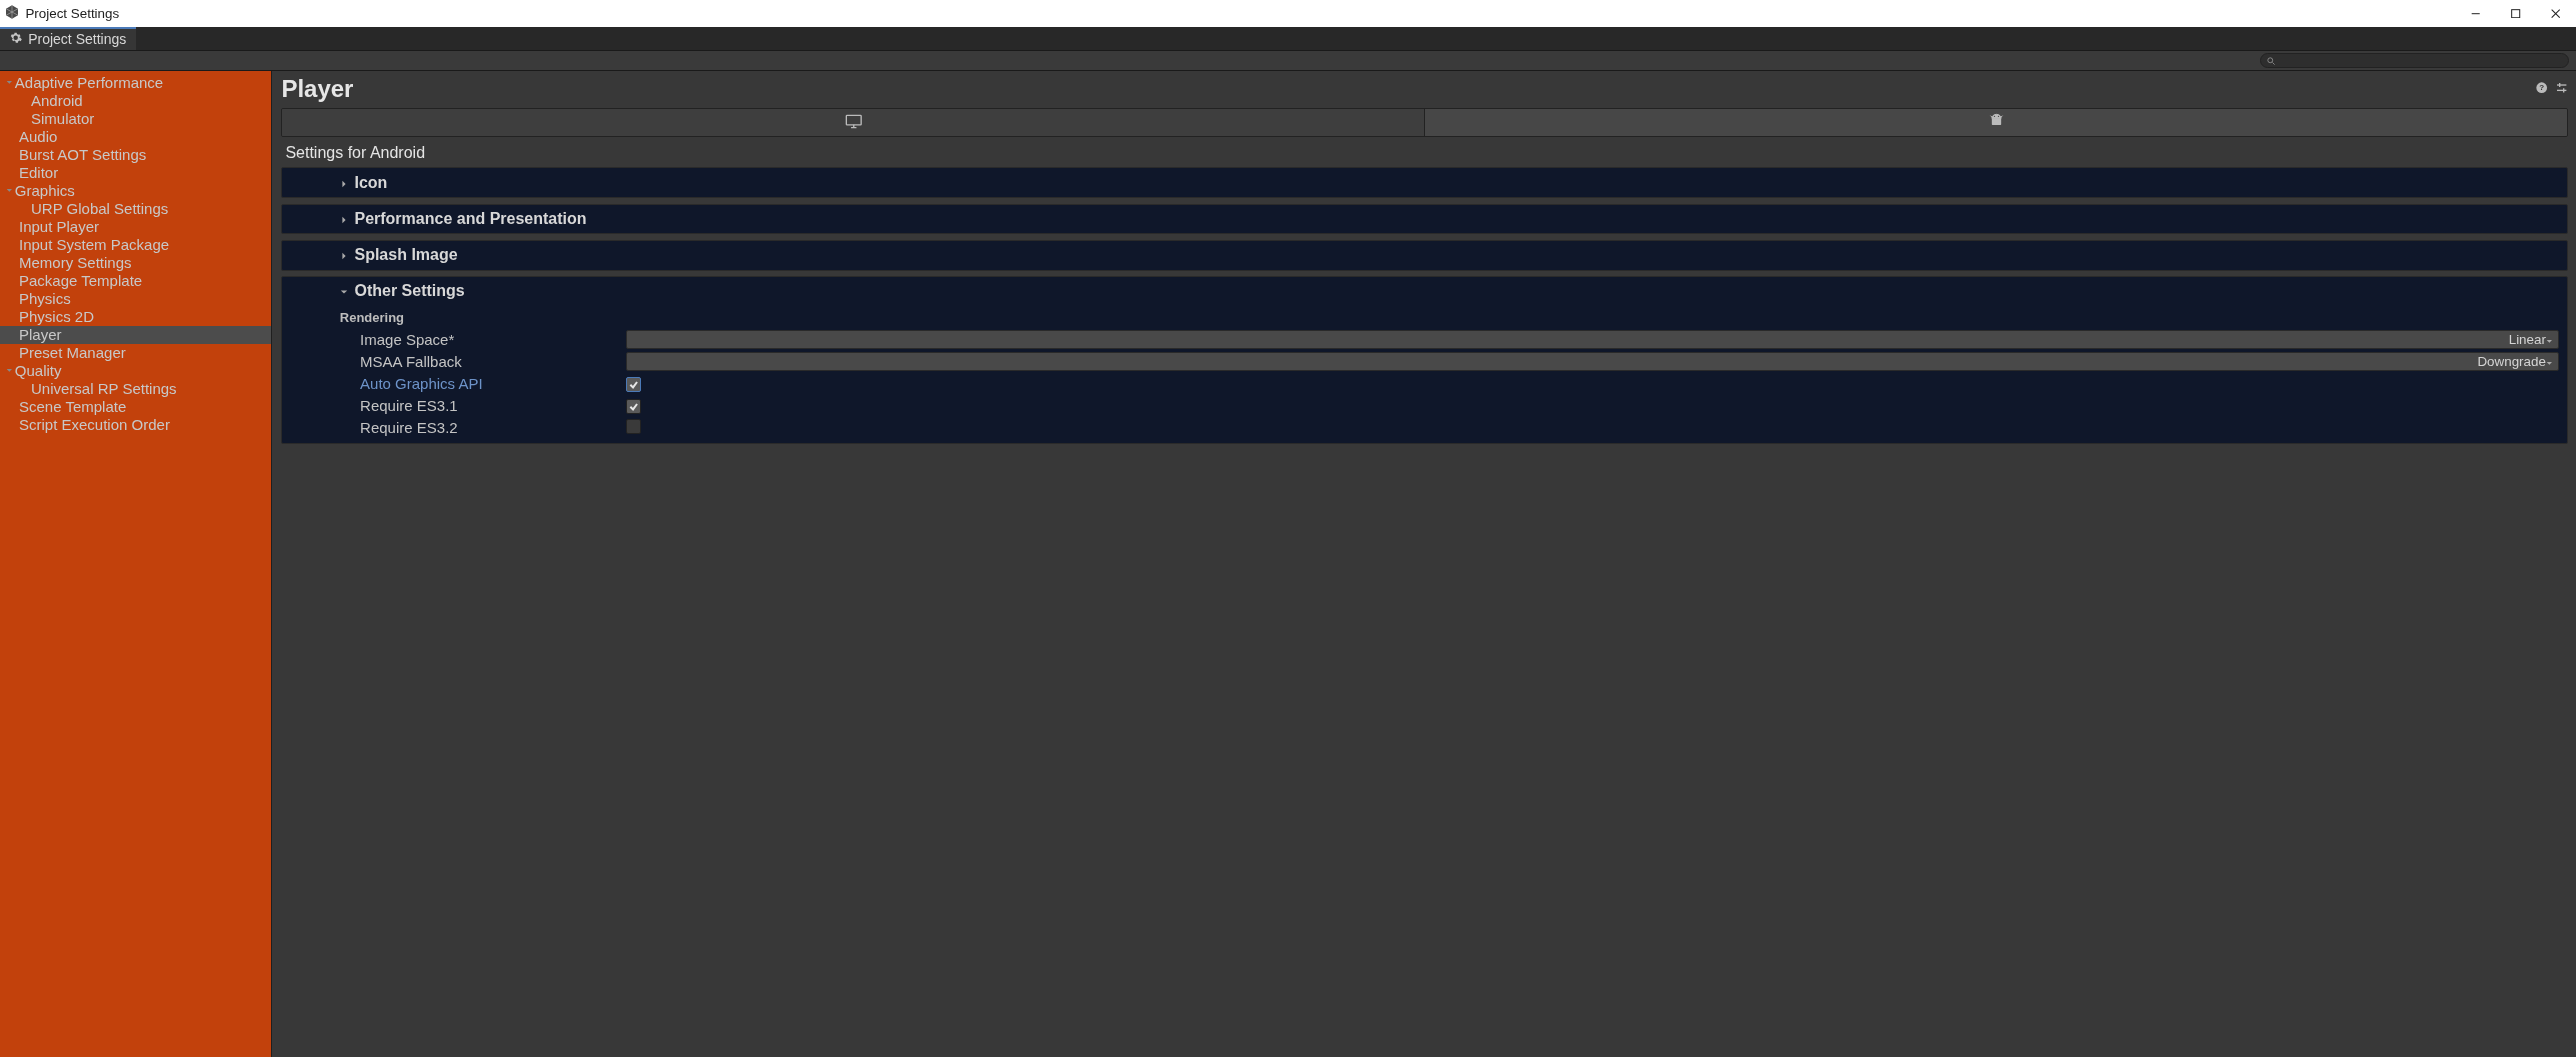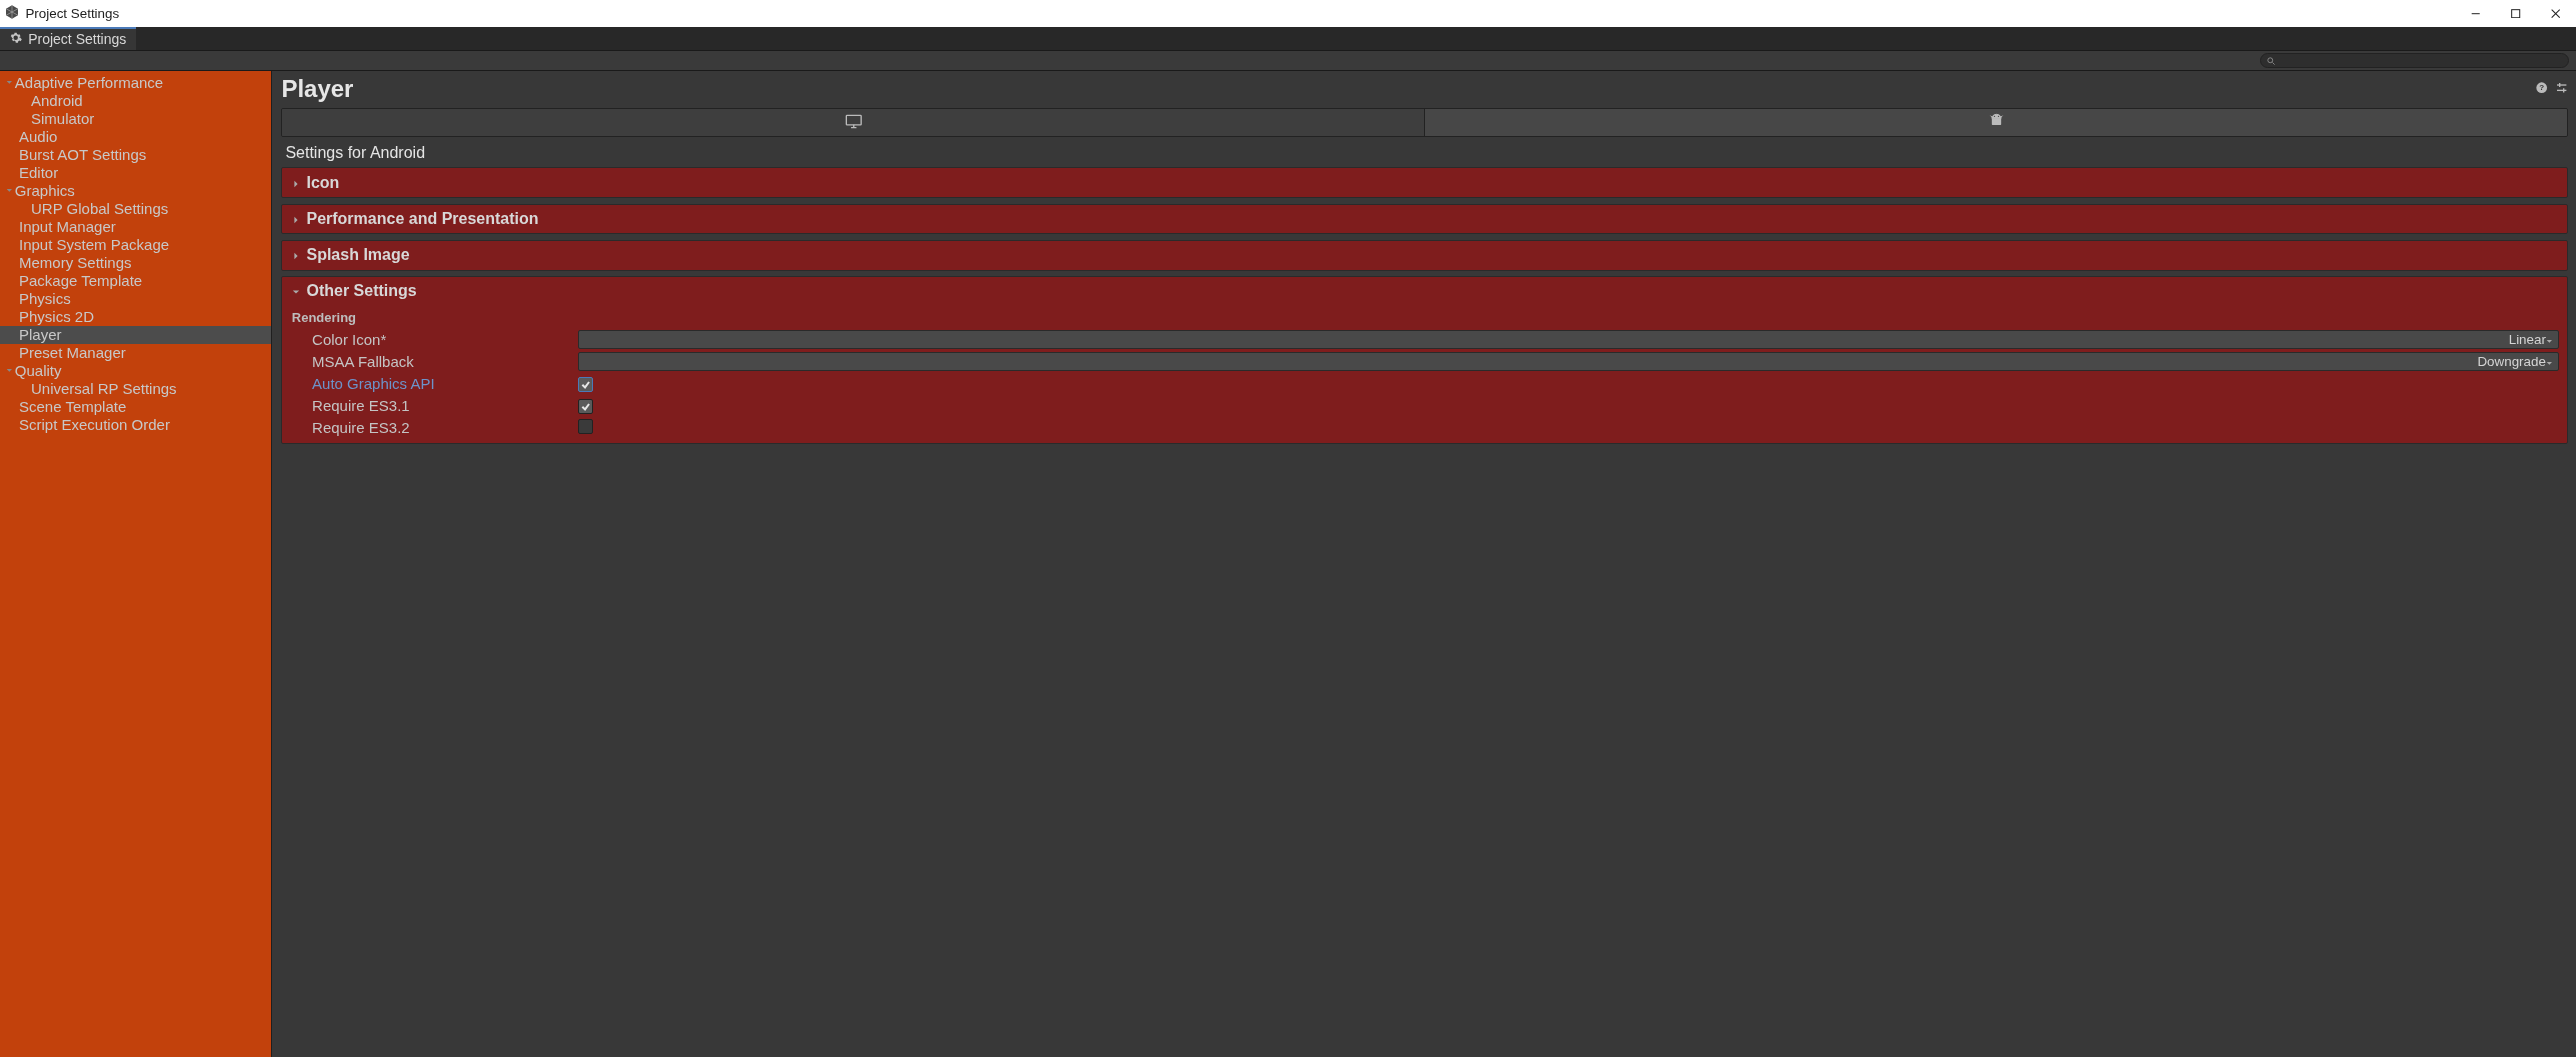--- a/index.html
+++ b/index.html
@@ -45,21 +45,21 @@
 
   
   .platform-tabs { display: flex; margin-top: 5.4px; border: 0.7px solid #222; border-radius: 2px; overflow: hidden; }
   .platform-tab { flex: 1; height: 27px; display: flex; align-items: center; justify-content: center; background: #474747; }
   .platform-tab.inactive { background: #3e3e3e; }
   .platform-tab + .platform-tab { border-left: 0.7px solid #222; }
 
   .subtitle { margin: 6.7px 0 5.4px 4px; font-size: 16px; color: #e5e5e5; }
 
   
-  .foldout { background: #7f1d1d; border: 0.7px solid #2a2a2a; border-radius: 2px; margin-bottom: 5.4px; }
+  .foldout { background: #0f172a; border: 0.7px solid #2a2a2a; border-radius: 2px; margin-bottom: 5.4px; padding-left: 48px; }
   .foldout-header { display: flex; align-items: center; gap: 6.7px; padding: 5.4px 9.4px; font-size: 16px; font-weight: 600; color: #d8d8d8; }
   .foldout-header .tri svg { fill: #aaa; }
   .foldout-body { padding: 1.3px 0 4px 6.7px; }
 
   .group-label { font-size: 13px; font-weight: 600; color: #bdbdbd; margin: 2.7px 0 4px 2.7px; }
 
   
   .prop-row { display: flex; align-items: center; height: 22px; }
   .prop-label { width: 289px; padding-left: 23px; font-size: 15px; color: #c4c4c4; }
   .prop-label.highlight { color: #6d93c9; }
@@ -167,21 +167,21 @@
           </svg>
         </span>
       <span>Graphics</span>
     </div>
     <div class="tree-row">
         <span class="indent2"></span>
         <span>URP Global Settings</span>
       </div>
     <div class="tree-row">
         <span class="indent1"></span>
-        <span>Input Manager</span>
+        <span>Input Player</span>
       </div>
     <div class="tree-row">
         <span class="indent1"></span>
         <span>Input System Package</span>
       </div>
     <div class="tree-row">
         <span class="indent1"></span>
         <span>Memory Settings</span>
       </div>
     <div class="tree-row">
@@ -294,21 +294,21 @@
       <div class="foldout-header">
         <span class="tri"><svg width="8" height="8" viewBox="0 0 10 10">
               <path d="M1 3 L5 7 L9 3 Z"></path>
             </svg></span>
         <span>Other Settings</span>
       </div>
       <div class="foldout-body">
         <div class="group-label">Rendering</div>
 
         <div class="prop-row">
-          <div class="prop-label">Color Icon*</div>
+          <div class="prop-label">Image Space*</div>
           <div class="prop-field">
             <div class="dropdown">
               <span>Linear</span>
               <span class="chev"><svg width="6.7" height="6.7" viewBox="0 0 10 10">
                     <path d="M1 3 L5 7 L9 3 Z"></path>
                   </svg></span>
             </div>
           </div>
         </div>
 

